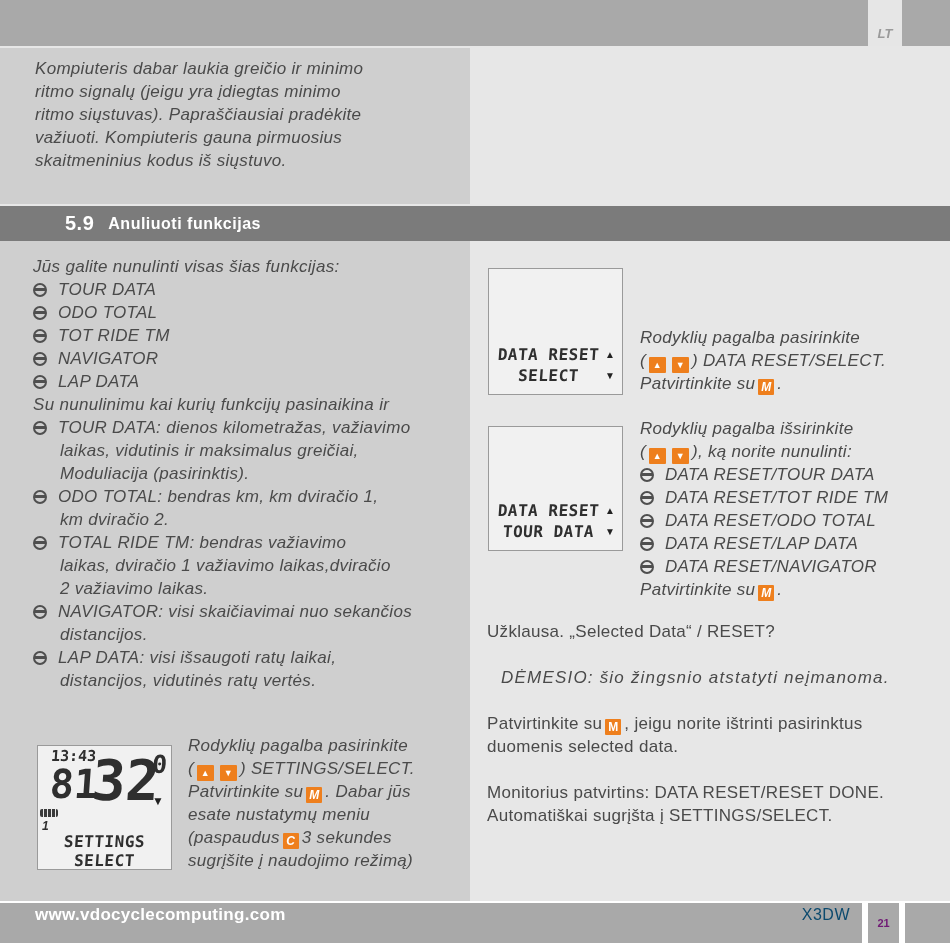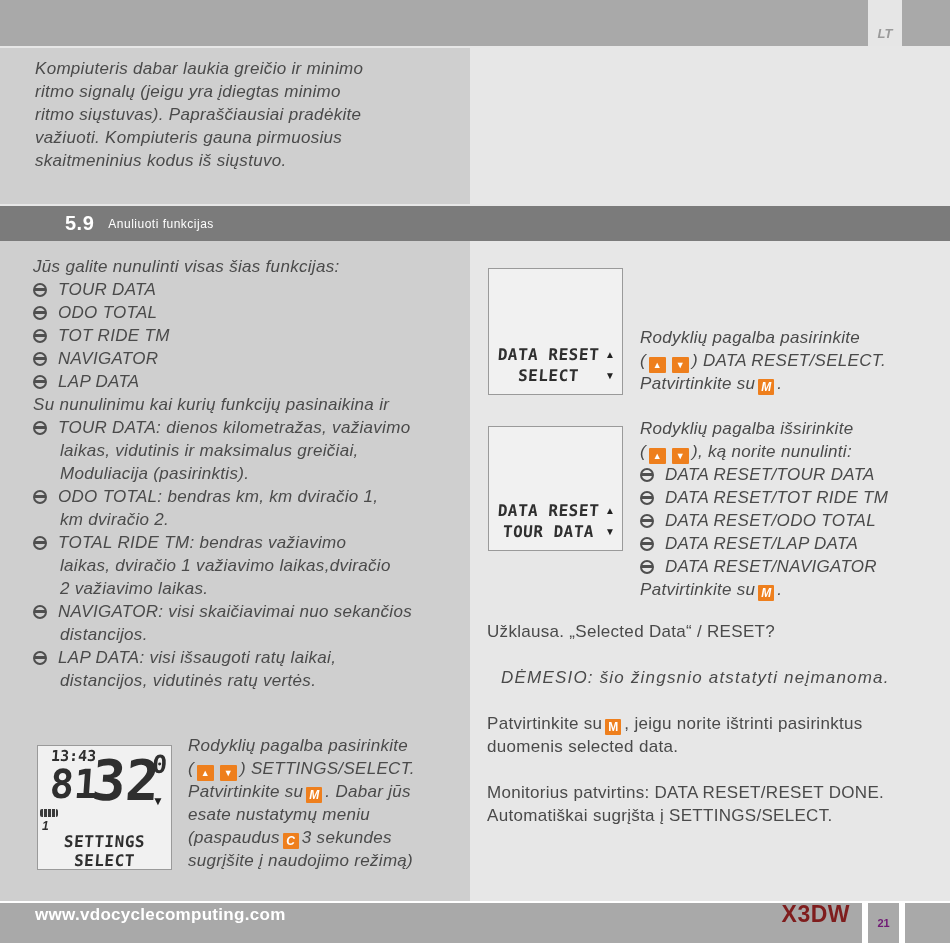--- a/index.html
+++ b/index.html
@@ -10,21 +10,21 @@
   
   .top-band{left:0;top:0;width:950px;height:46px;background:#a9a9a9;}
   .lt-tab{left:868px;top:0;width:34px;height:46px;background:#e6e6e6;
           display:flex;align-items:flex-end;justify-content:center;}
   .lt-tab span{font-style:italic;font-weight:bold;color:#9a9a9a;font-size:13px;padding-bottom:5px;}
   .intro-bg{left:0;top:46px;width:950px;height:160px;background:#e7e7e7;}
   .intro-left{left:0;top:48px;width:470px;height:156px;background:#cfcfcf;}
   .header-band{left:0;top:206px;width:950px;height:35px;background:#7b7b7b;color:#ffffff;
                display:flex;align-items:center;padding-left:29px;}
   .header-band .num{font-size:20px;font-weight:bold;margin-left:36px;letter-spacing:0.5px;}
-  .header-band .ttl{font-size:12px;font-weight:normal;margin-left:14px;letter-spacing:0.5px;}
+  .header-band .ttl{font-size:16px;font-weight:bold;margin-left:14px;letter-spacing:0.5px;}
   .left-col{left:0;top:241px;width:470px;height:660px;background:#cfcfcf;}
   .right-col{left:470px;top:241px;width:480px;height:660px;background:#e7e7e7;}
 
   
   .txt{font-size:17px;letter-spacing:0.3px;color:#4a4a4a;white-space:nowrap;}
   .ln{height:23px;line-height:23px;white-space:nowrap;font-style:italic;}
   .cont{padding-left:27px;}
   .italic{font-style:italic;letter-spacing:1.2px;}
 
   
@@ -47,21 +47,21 @@
   .menu-row .marrow{width:14px;text-align:center;font-size:10px;color:#222;transform:none;
                     font-family:"Liberation Sans",sans-serif;}
   .battery{position:absolute;left:2px;top:63px;width:18px;height:8px;border-radius:2px;
            background:repeating-linear-gradient(90deg,#3a3a3a 0 3px,#e9e9e9 3px 4px);}
 
   
   .footer{left:0;top:903px;width:950px;height:40px;display:flex;}
   .footer .main{flex:1;background:#a9a9a9;display:flex;align-items:center;justify-content:space-between;
                 padding:0 12px 17px 35px;}
   .footer .main .site{color:#fff;font-weight:bold;font-size:17px;letter-spacing:0.3px;}
-  .footer .main .model{color:#7f1d1d;font-weight:bold;font-size:23px;letter-spacing:0.5px;}
+  .footer .main .model{color:#0c4a6e;font-weight:normal;font-size:16px;letter-spacing:0.5px;}
   .footer .gap{width:6px;background:#ffffff;}
   .footer .pageno{width:31px;background:#a9a9a9;color:#701a75;font-weight:bold;font-size:11px;
                   display:flex;align-items:center;justify-content:center;}
   .footer .stub{width:45px;background:#a9a9a9;}
 </style>
 </head>
 <body>
 
 <div class="page">
 

